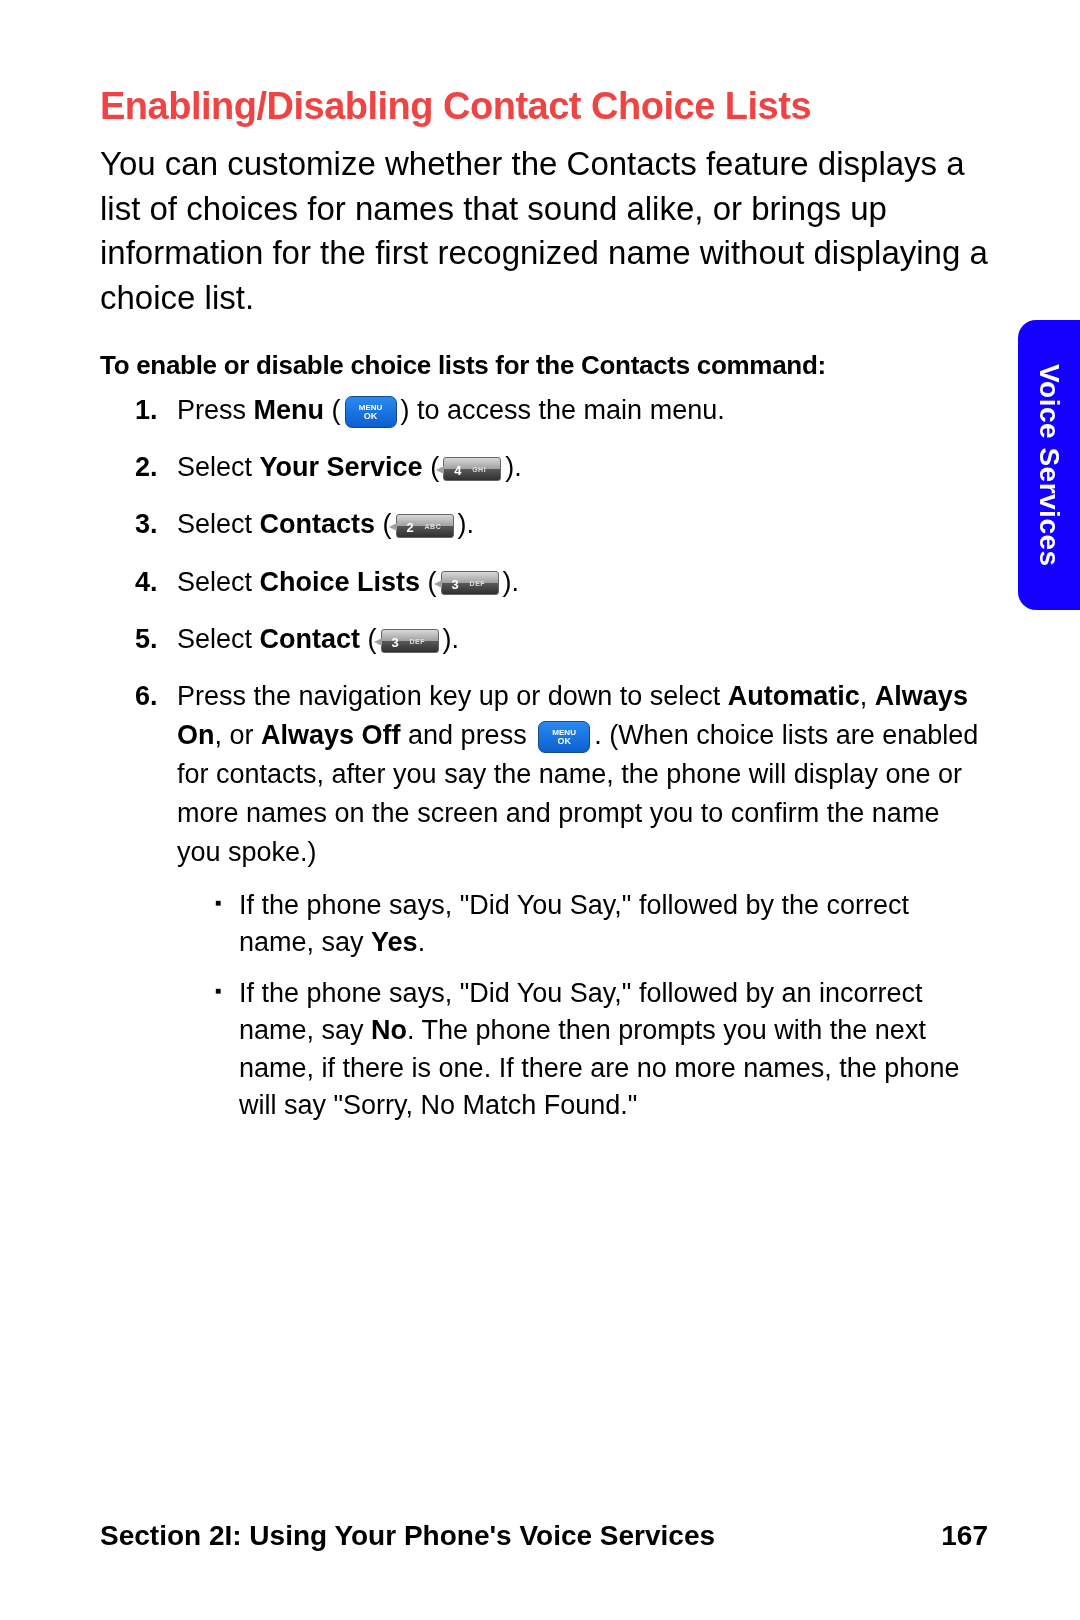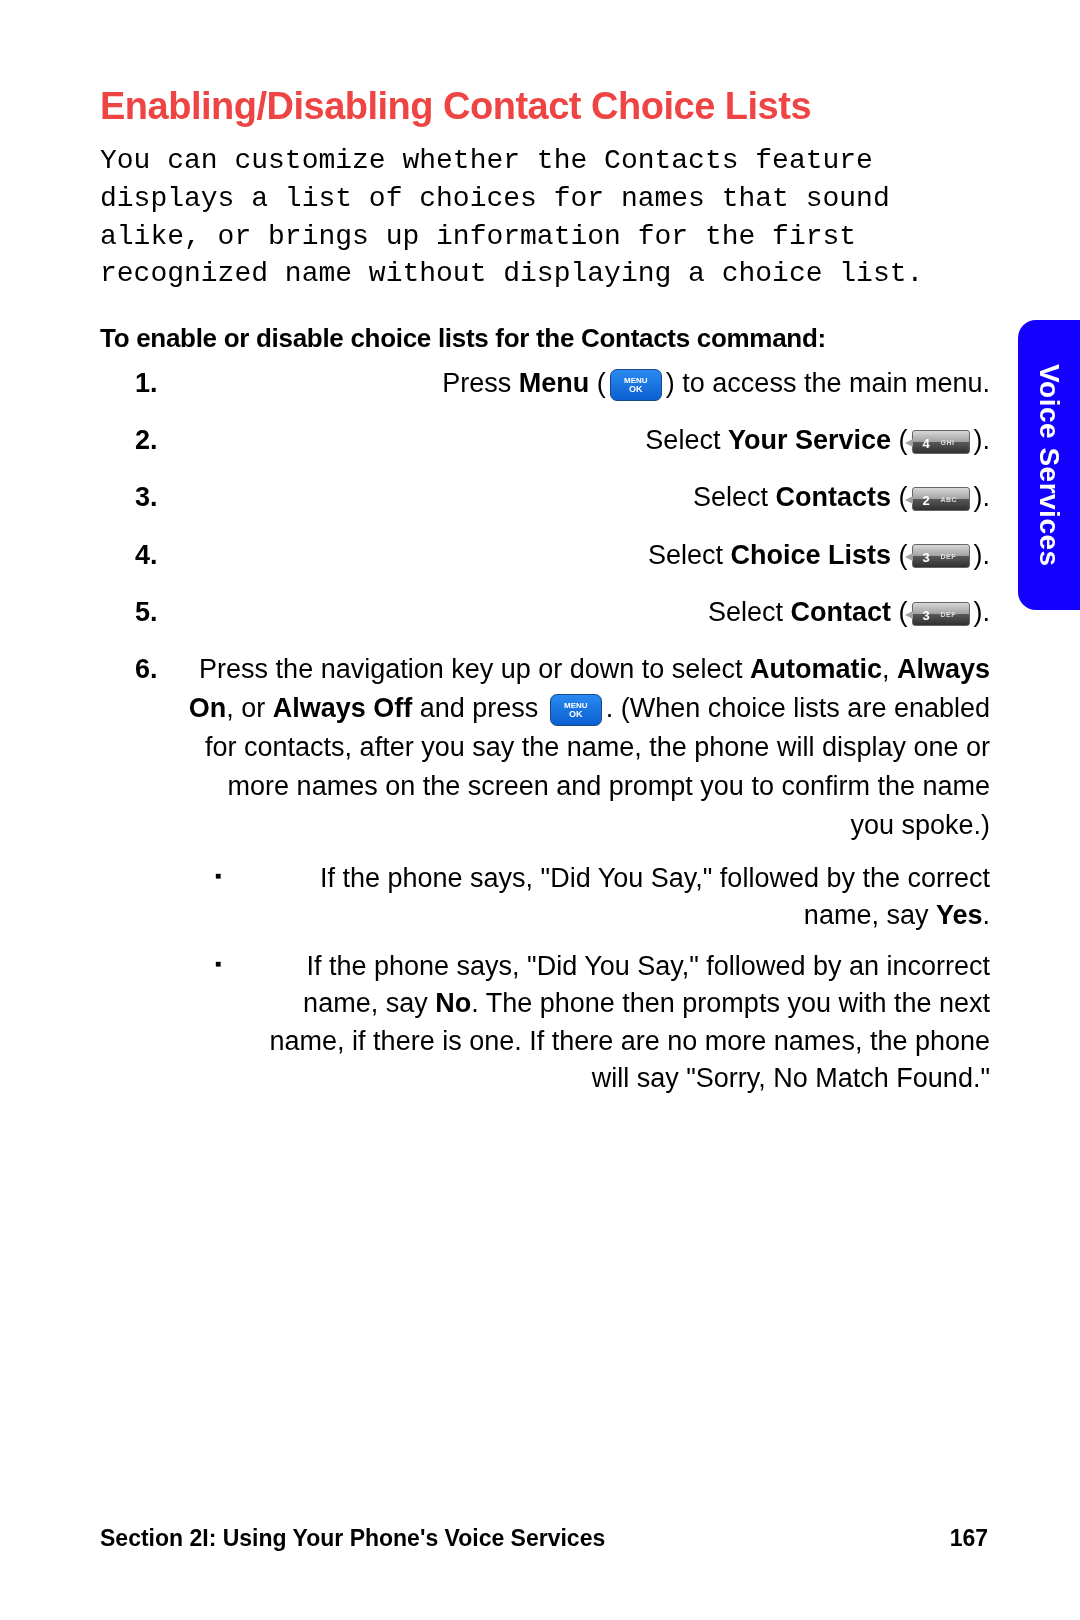--- a/index.html
+++ b/index.html
@@ -17,25 +17,24 @@
       height: 100%;
     }
     .heading {
       color: #ef4444;
       font-size: 38px;
       font-weight: 700;
       margin-bottom: 14px;
       letter-spacing: -0.5px;
     }
     .intro {
-      font-size: 28px;
+      font-size: 33px;
       line-height: 1.35;
       margin-bottom: 30px;
       color: #000;
-      font-family: Liberation Mono, monospace;
     }
     .subheading {
       font-size: 26px;
       font-weight: 700;
       margin-bottom: 10px;
       letter-spacing: -0.3px;
     }
     .side-tab {
       position: absolute;
       right: 0;
@@ -53,21 +52,20 @@
       color: #ffffff;
       font-size: 28px;
       font-weight: 600;
       writing-mode: vertical-rl;
       letter-spacing: 0.5px;
     }
     ol.steps {
       list-style: none;
       padding-left: 35px;
       counter-reset: step;
-      text-align: right;
     }
     ol.steps > li {
       counter-increment: step;
       font-size: 27px;
       line-height: 1.45;
       margin-bottom: 18px;
       position: relative;
       padding-left: 42px;
     }
     ol.steps > li::before {
@@ -154,21 +152,21 @@
       font-size: 10px;
       color: #000;
     }
     .footer {
       position: absolute;
       bottom: 68px;
       left: 100px;
       right: 92px;
       display: flex;
       justify-content: space-between;
-      font-size: 23px;
+      font-size: 28px;
     }
     .footer .sec { font-weight: 700; }
     .footer .pg { font-weight: 700; }
   </style>
 </head>
 <body>
 
 <div class="page">
 
   <h2 class="heading">Enabling/Disabling Contact Choice Lists</h2>

